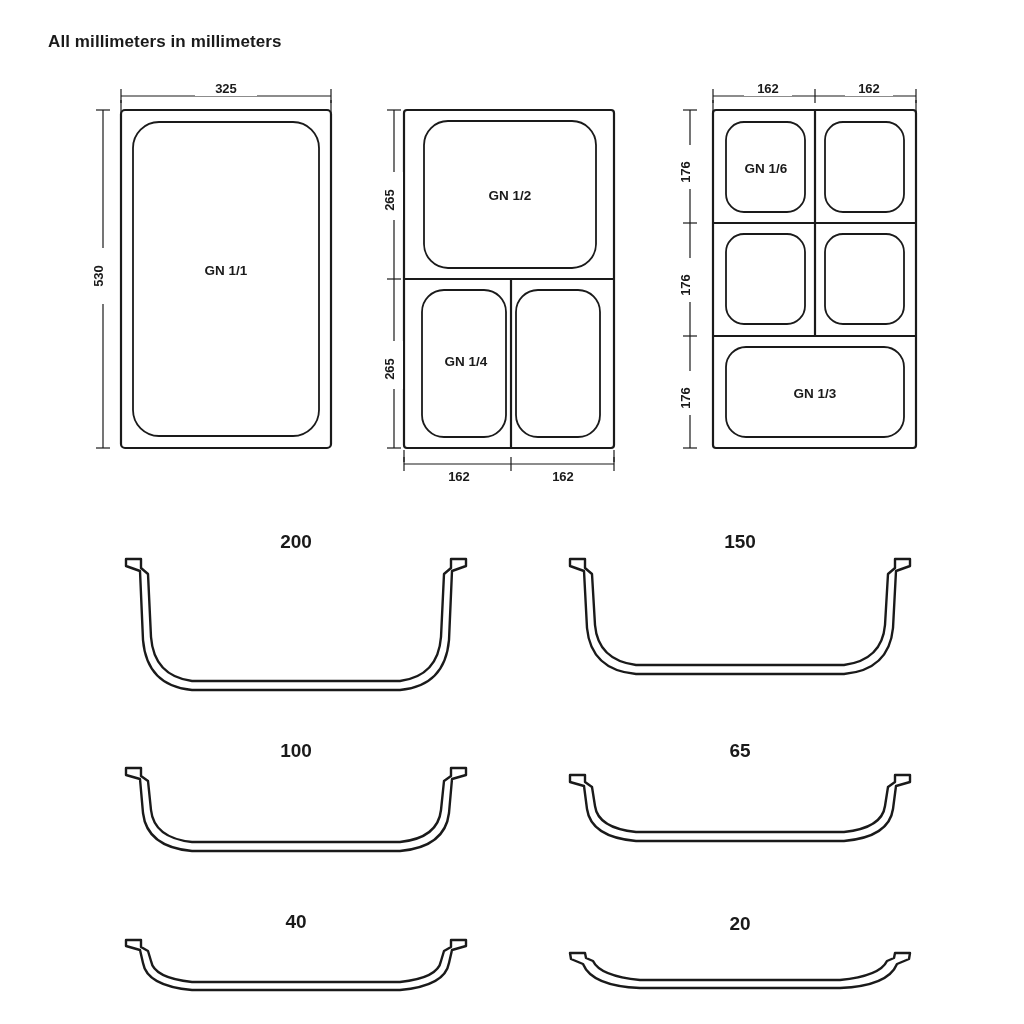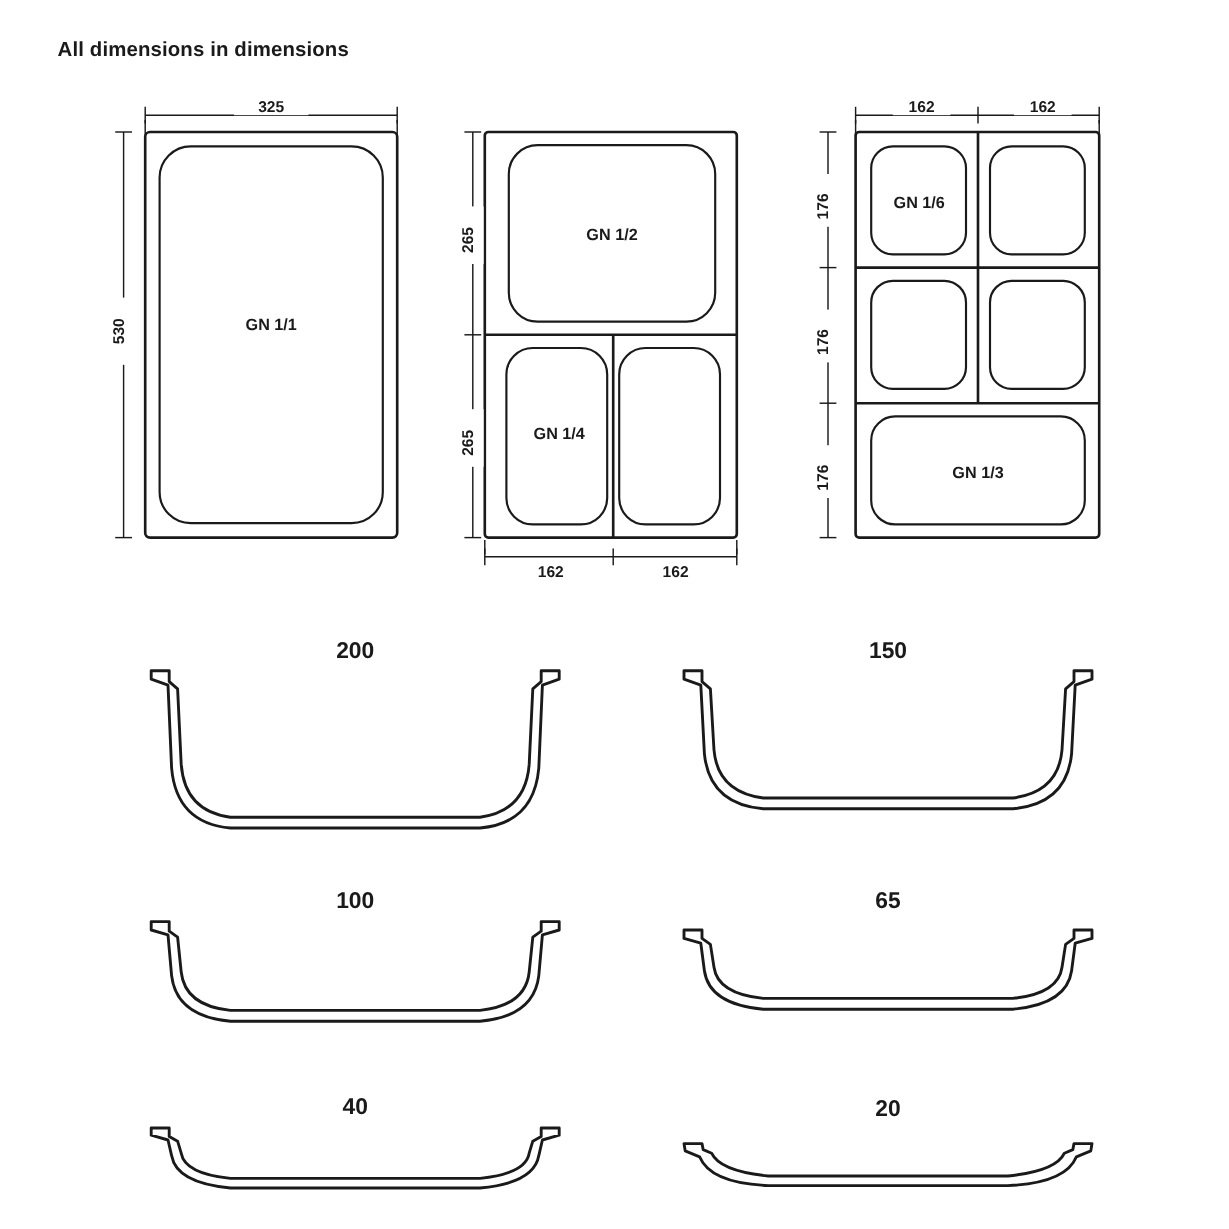--- a/index.html
+++ b/index.html
@@ -74,21 +74,21 @@
     stroke-width: 2.4;
     stroke-linejoin: round;
     stroke-linecap: round;
   }
 </style>
 </head>
 <body>
 
 <div class="page">
 
-  <div class="title">All dimensions in dimensions</div>
+  <div class="title">All millimeters in millimeters</div>
 
   <svg class="diagram" viewBox="0 0 1024 1024">
 
     <g>
 
       <rect class="outline" x="121" y="110" width="210" height="338" rx="4"></rect>
       <rect class="outline-thin" x="133" y="122" width="186" height="314" rx="26"></rect>
       <text class="lbl" x="226" y="275" text-anchor="middle">GN 1/1</text>
 
       <line class="dimline" x1="121" y1="96" x2="331" y2="96"></line>

